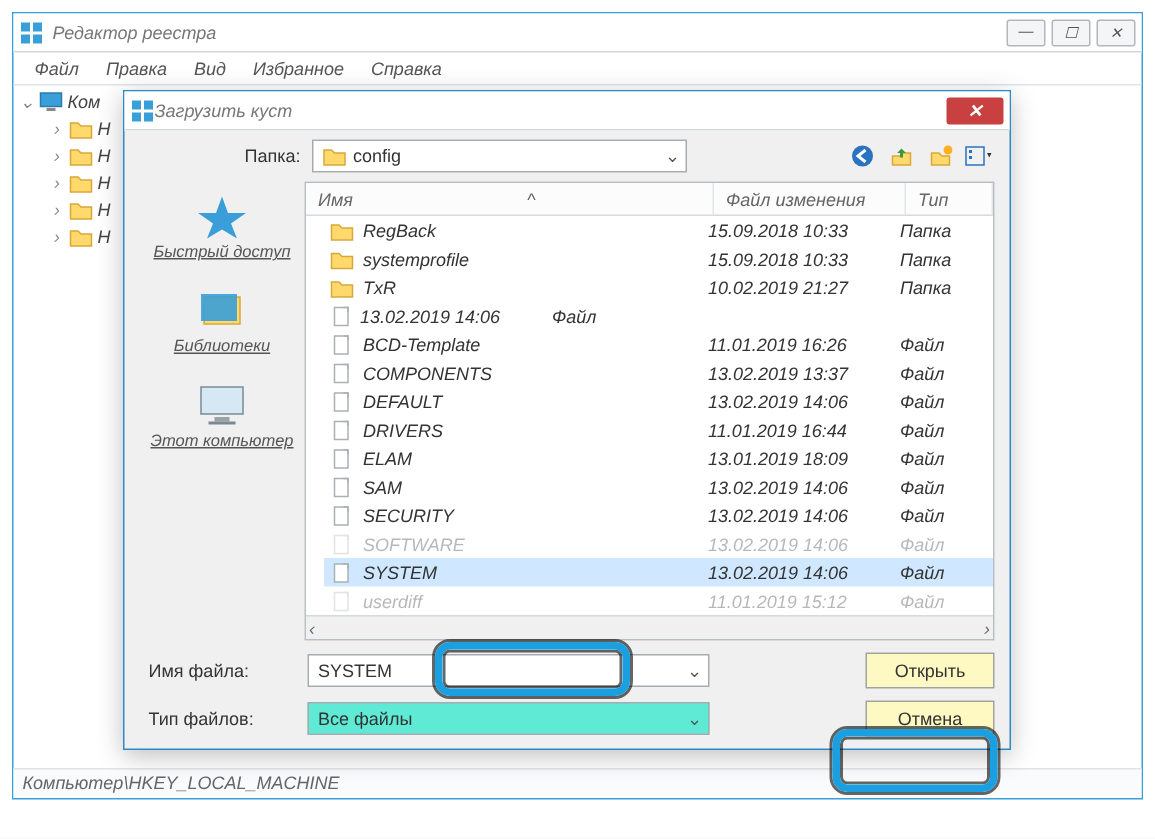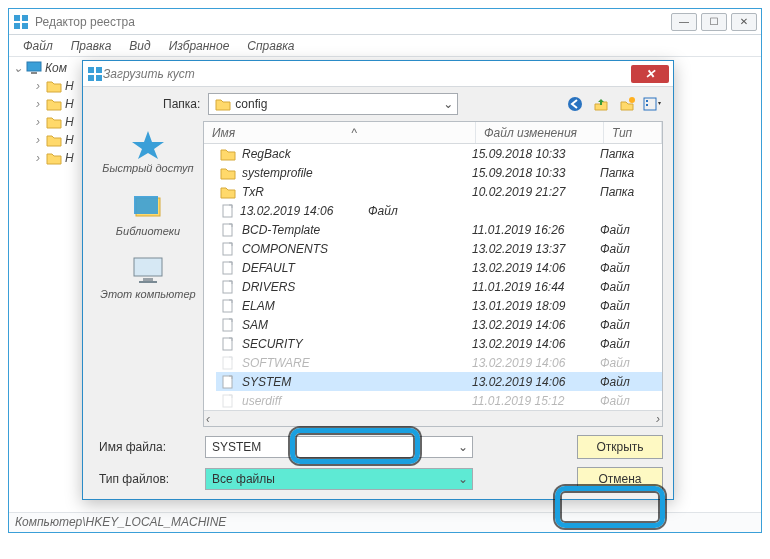--- a/index.html
+++ b/index.html
@@ -21,20 +21,21 @@
     border: 1px solid #3a9fd8;
     background: #fff;
   }
   .titlebar {
     height: 26px;
     background: #fff;
     border-bottom: 1px solid #d0d7dd;
     display: flex;
     align-items: center;
     padding: 0 4px;
+    font-style: italic;
     color: #777;
   }
   .titlebar .app-icon {
     width: 16px; height: 16px;
     margin-right: 6px;
     display: inline-block;
   }
   .title-text { flex: 1; }
   .window-controls { display: flex; gap: 4px; }
   .winbtn {
@@ -157,20 +158,21 @@
     width: 110px;
     display: flex;
     flex-direction: column;
     align-items: center;
     gap: 18px;
     padding-top: 8px;
     font-style: italic;
     color: #555;
     font-size: 11px;
     text-align: center;
+    text-decoration: underline;
   }
   .place { display: flex; flex-direction: column; align-items: center; gap: 3px; cursor: pointer; }
   .place-icon {
     width: 36px; height: 30px;
   }
   .filelist {
     flex: 1;
     border: 1px solid #b8bec4;
     background: #fff;
     display: flex;

